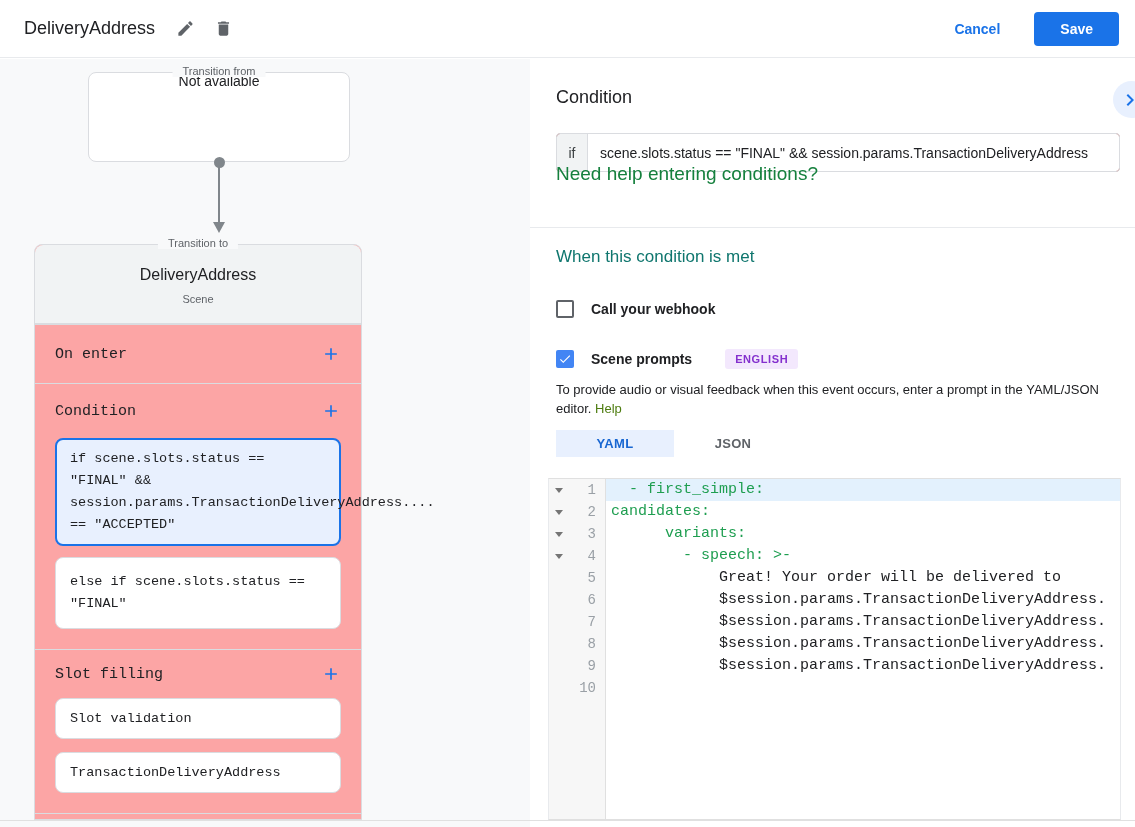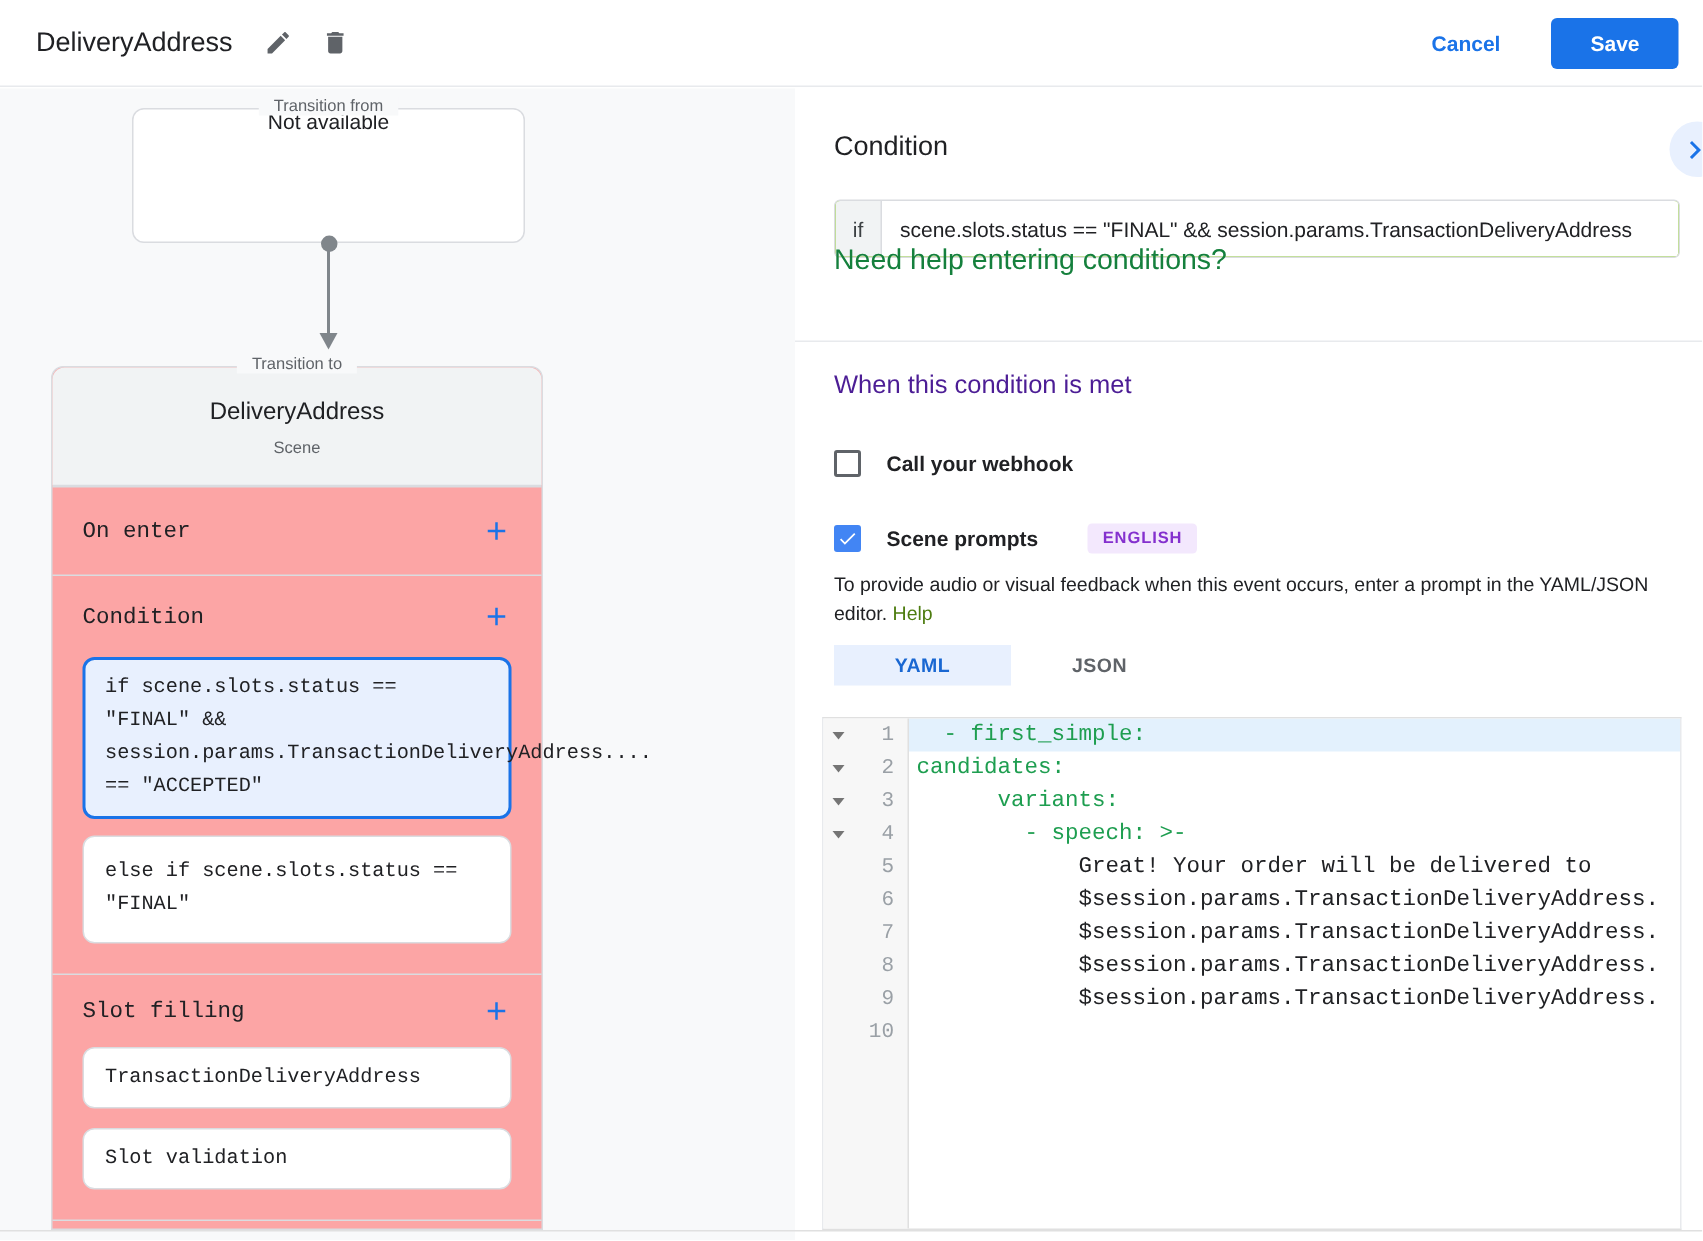--- a/index.html
+++ b/index.html
@@ -64,27 +64,27 @@
   
   .rpanel { position:absolute; top:59px; left:530px; right:0; bottom:0; background:#fff; }
   .rp-title { position:absolute; left:26px; top:28px; font-size:18px; font-weight:normal; color:#202124; }
   .collapse-btn {
     position:absolute; top:22px; right:-15px; width:37px; height:37px; border-radius:50%;
     background:#e8f0fe; border:none; cursor:pointer; display:flex; align-items:center; padding-left:5px; z-index:5;
   }
   .collapse-btn svg { fill:#1a73e8; }
   .if-row {
     position:absolute; left:26px; top:74px; width:564px; height:39px; display:flex;
-    border:1px solid #dadce0; border-radius:4px; overflow:hidden; background:#84cc16;
+    border:1px solid #dadce0; border-radius:4px; overflow:hidden; background:#7f1d1d;
   }
   .if-cell { width:31px; background:#f1f3f4; border-right:1px solid #dadce0; display:flex; align-items:center; justify-content:center; font-size:14px; color:#3c4043; }
   .if-input { flex:1; border:none; outline:none; padding:0 12px; font-size:14px; color:#202124; font-family:inherit; white-space:nowrap; }
   .help-link { position:absolute; left:26px; top:104px; font-size:19px; color:#15803d; text-decoration:none; cursor:pointer; }
   .hdivider { position:absolute; left:0; right:0; top:168px; height:1px; background:#e8eaed; }
-  .rp-subtitle { position:absolute; left:26px; top:188px; font-size:17px; font-weight:normal; color:#4c1d95;text-align:center; }
+  .rp-subtitle { position:absolute; left:26px; top:188px; font-size:17px; font-weight:normal; color:#0f766e;text-align:center; }
   .check-row { position:absolute; left:26px; display:flex; align-items:center; gap:17px; cursor:pointer; }
   .check-row.webhook { top:241px; }
   .check-row.prompts { top:290px; }
   .cbox { width:18px; height:18px; border:2px solid #5f6368; border-radius:2px; background:#fff; flex:0 0 auto; }
   .cbox.checked { border:none; background:#4285f4; display:flex; align-items:center; justify-content:center; }
   .cbox.checked svg { fill:#fff; }
   .check-label { font-size:14px; font-weight:bold; color:#202124; }
   .lang-badge { margin-left:16px; background:#f3e8fd; color:#8430ce; font-size:11px; font-weight:bold; letter-spacing:0.6px; padding:4px 10px; border-radius:3px; }
   .desc { position:absolute; left:26px; top:321px; width:572px; font-size:13px; line-height:19px; color:#202124; }
   .desc a { color:#4d7c0f; text-decoration:none; cursor:pointer; }
@@ -180,22 +180,22 @@
       <div class="section">
         <div class="sec-row h48">
           <span>Slot filling</span>
           <button class="plus-btn">
             <svg width="20" height="20" viewBox="0 0 24 24">
                 <path d="M19 13h-6v6h-2v-6H5v-2h6V5h2v6h6v2z"></path>
               </svg>
           </button>
         </div>
         <div class="cards">
+          <div class="slot-card">Slot validation</div>
           <div class="slot-card">TransactionDeliveryAddress</div>
-          <div class="slot-card">Slot validation</div>
         </div>
       </div>
 
       <div class="section">
         <div class="sec-row">
           <span>Custom intent handling</span>
           <button class="plus-btn">
             <svg width="20" height="20" viewBox="0 0 24 24">
                 <path d="M19 13h-6v6h-2v-6H5v-2h6V5h2v6h6v2z"></path>
               </svg>

